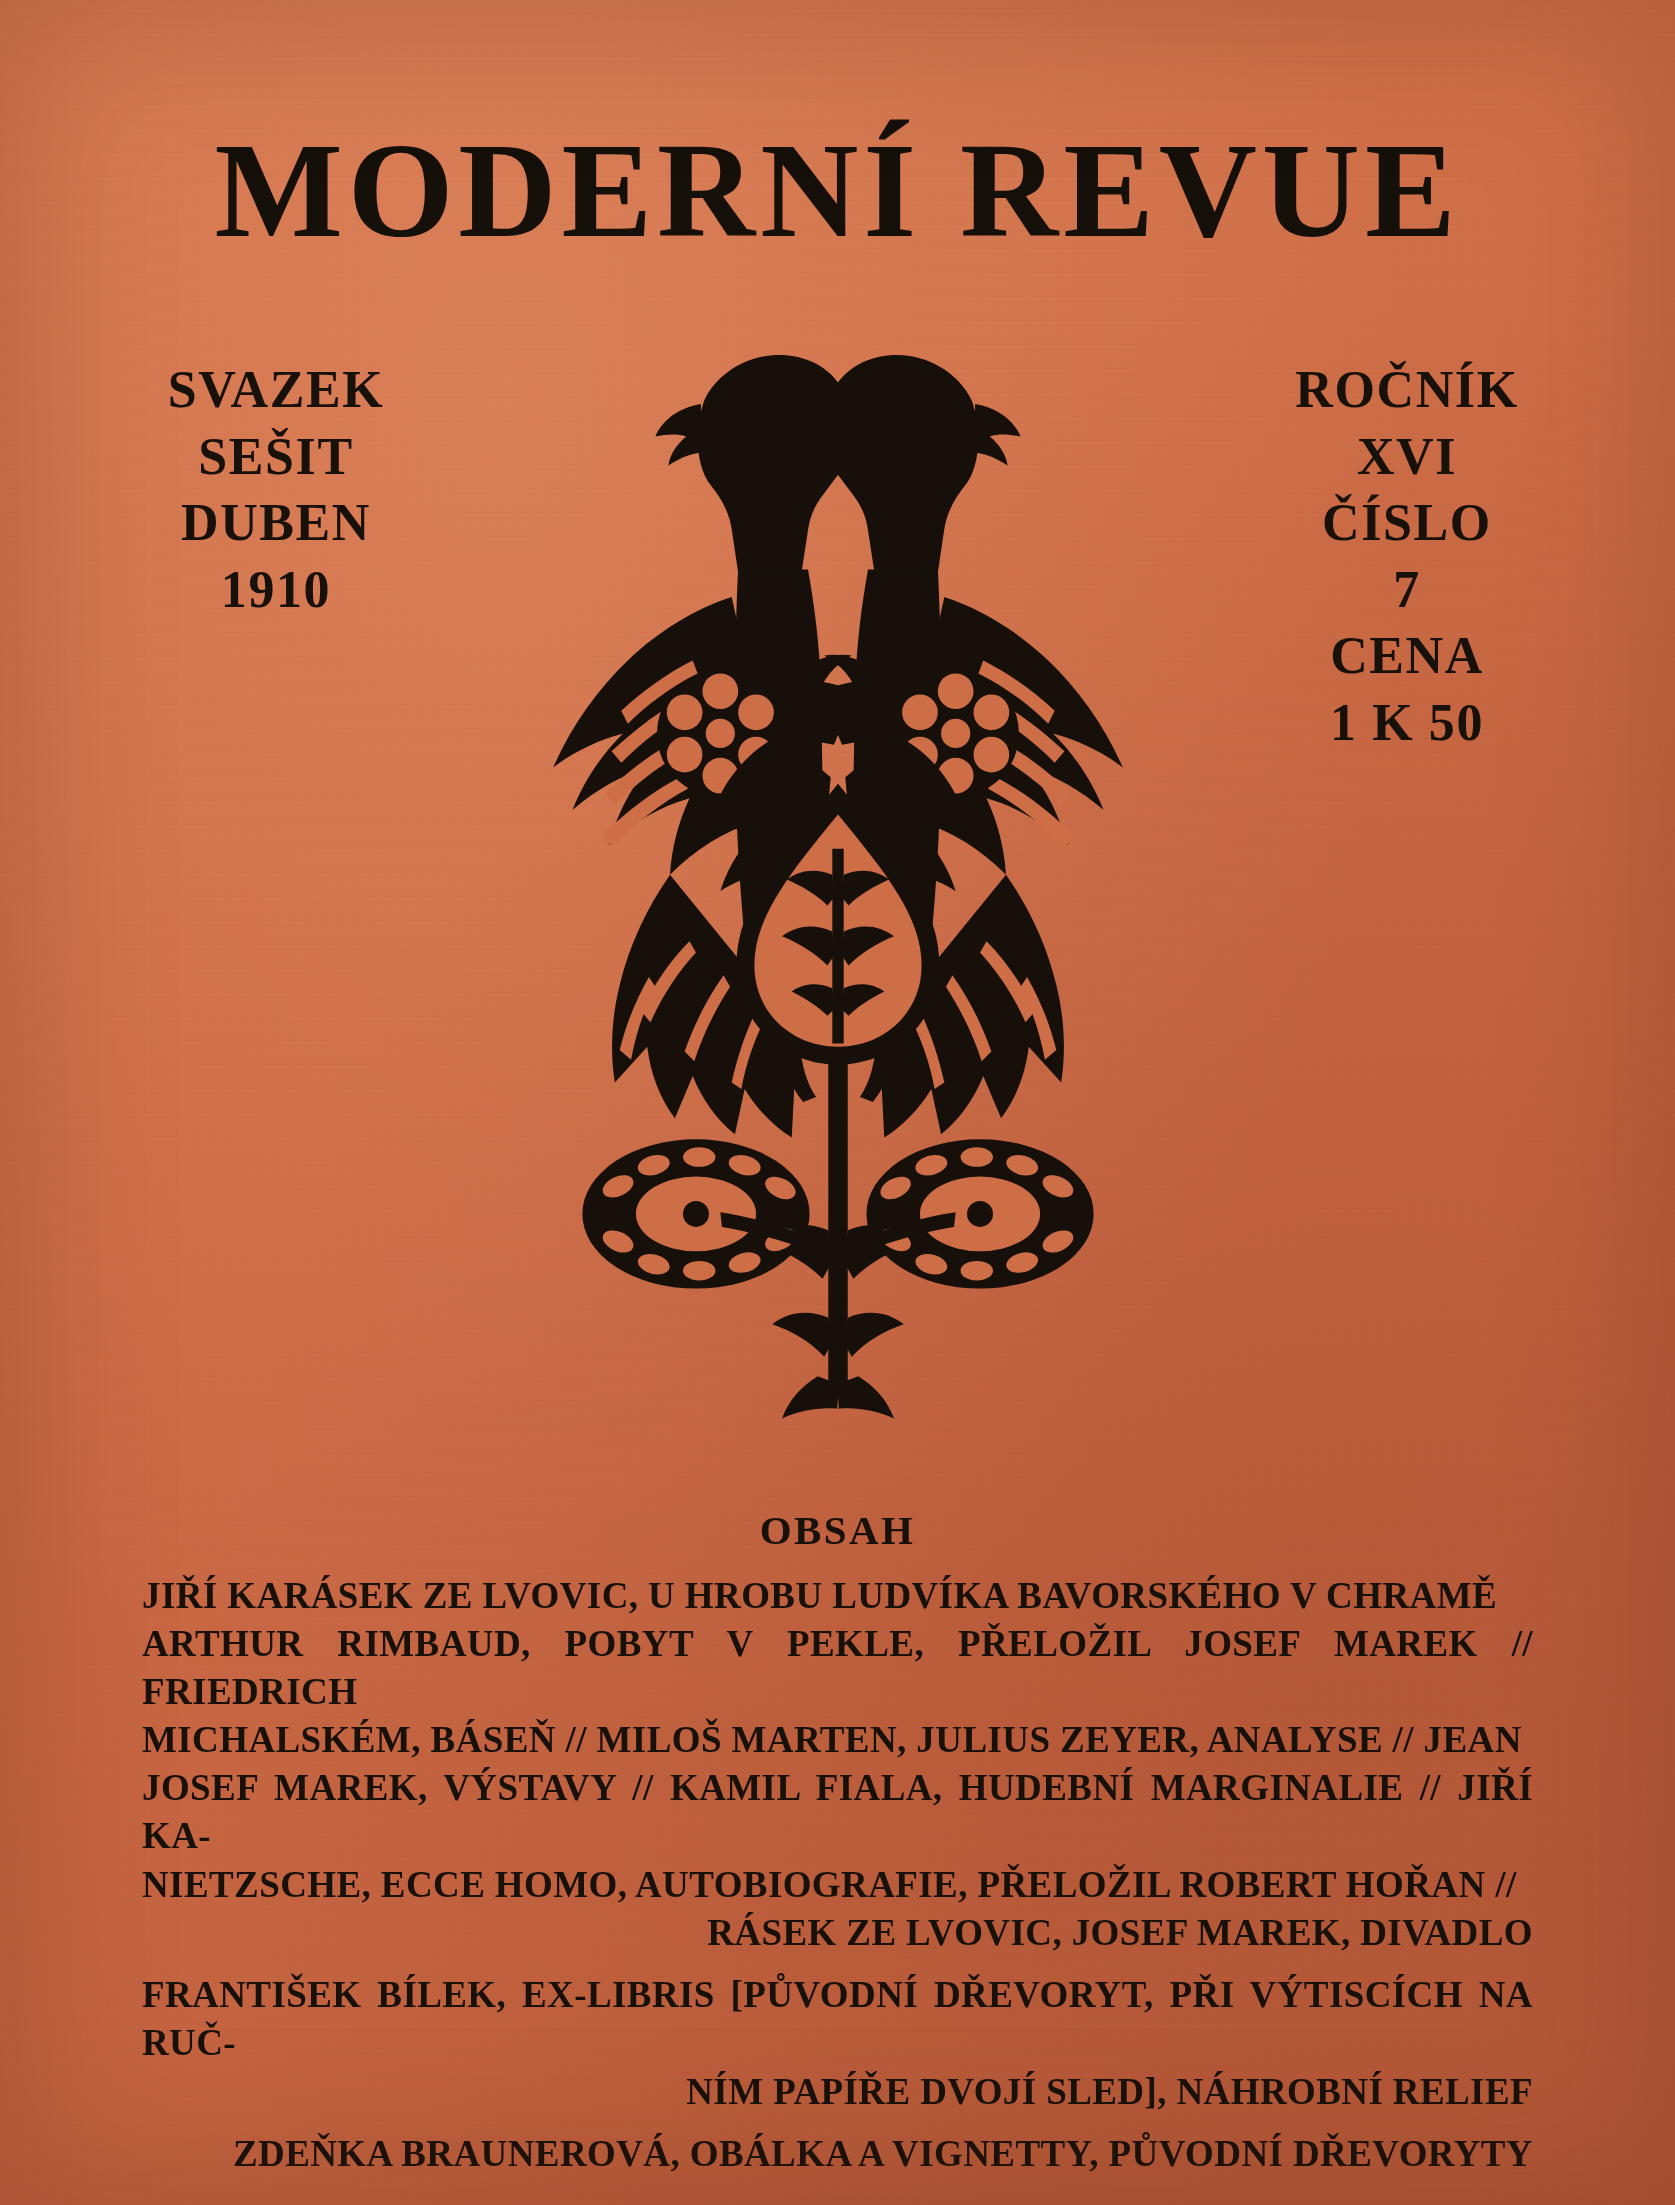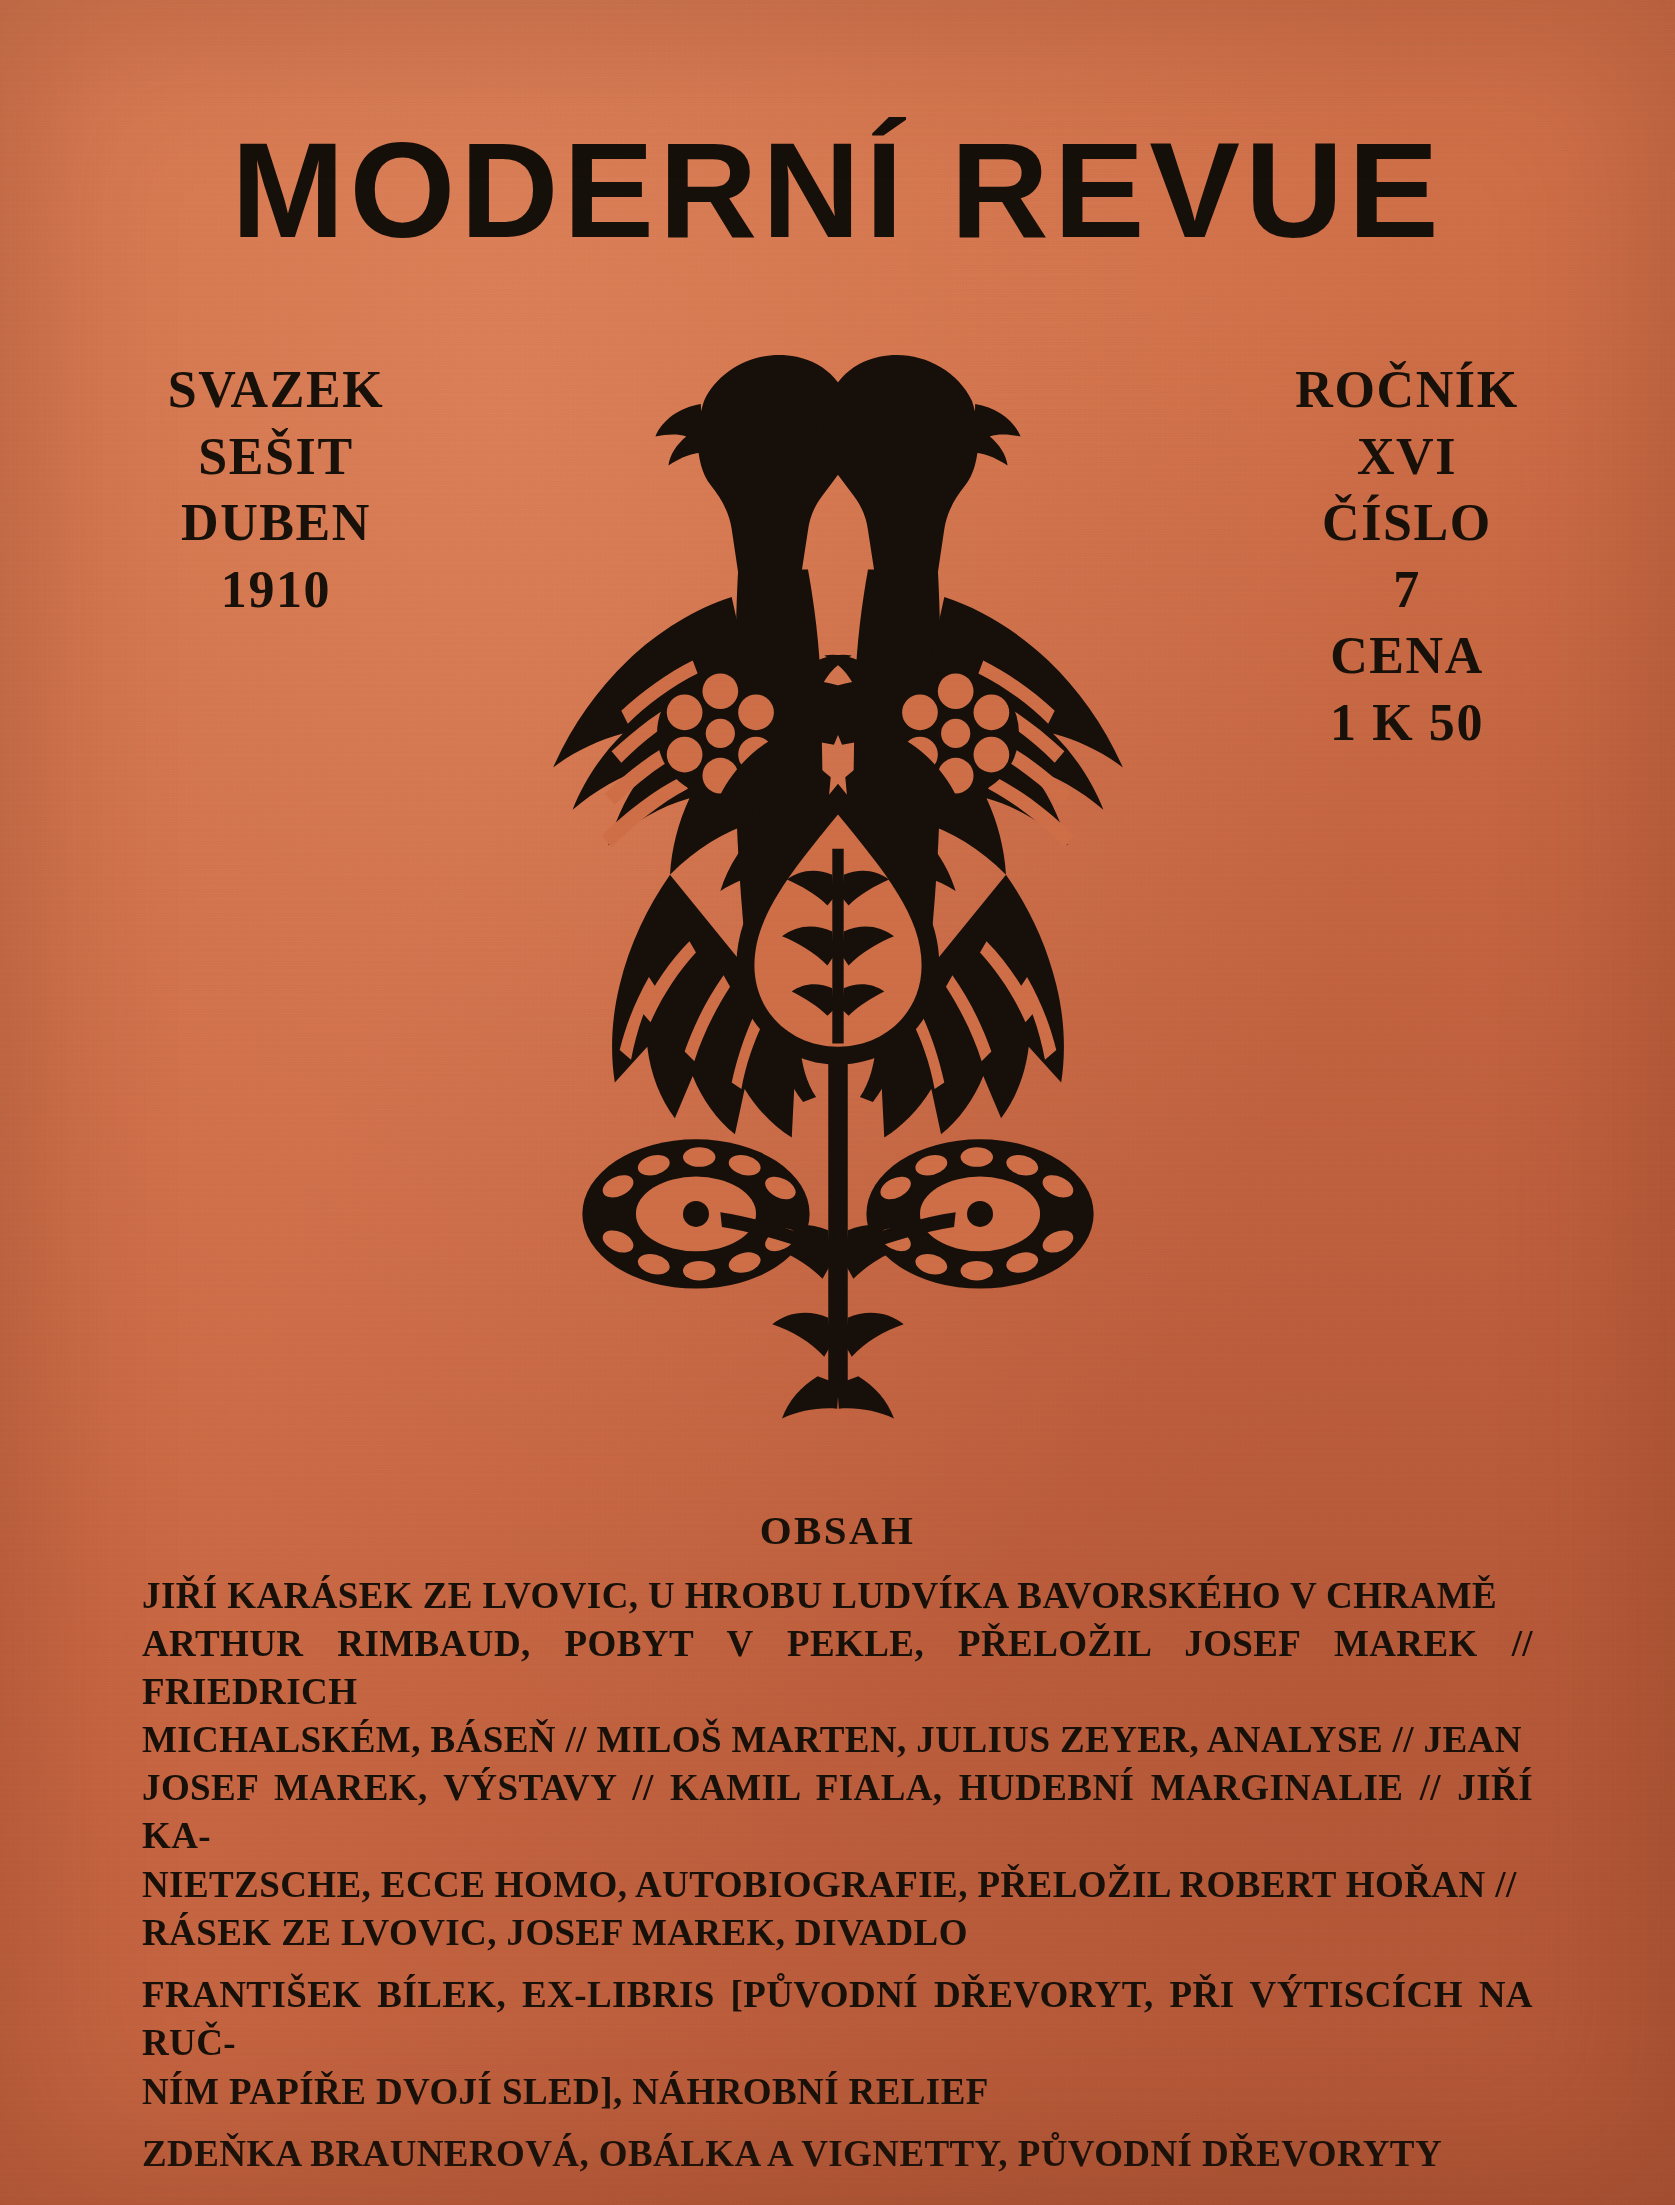--- a/index.html
+++ b/index.html
@@ -40,21 +40,21 @@
     pointer-events: none;
     box-shadow: inset 0 0 146px 32px rgba(90,35,18,0.22);
   }
 
   .title {
     position: absolute;
     top: 122px;
     left: 0;
     width: 100%;
     text-align: center;
-    font-family: Liberation Sans, sans-serif;
+    font-family: Liberation Serif, serif;
     font-weight: bold;
     font-size: 136px;
     letter-spacing: 4.9px;
     line-height: 1;
     color: #16100a;
   }
 
   .meta {
     position: absolute;
     font-family: "Liberation Serif", serif;
@@ -100,21 +100,21 @@
     font-size: 37px;
     line-height: 1.30;
     letter-spacing: 0.4px;
     text-align: justify;
     color: #18110a;
   }
   .contents-block {
     margin-bottom: 14.6px;
   }
   .contents-block:last-child { margin-bottom: 0; }
-  .center-block { text-align: left; }
+  .center-block { text-align: right; }
 </style>
 </head>
 <body>
 
 <div class="cover">
 
   <div class="title">MODERNÍ REVUE</div>
 
   <div class="meta meta-left">
     <div>SVAZEK</div>

